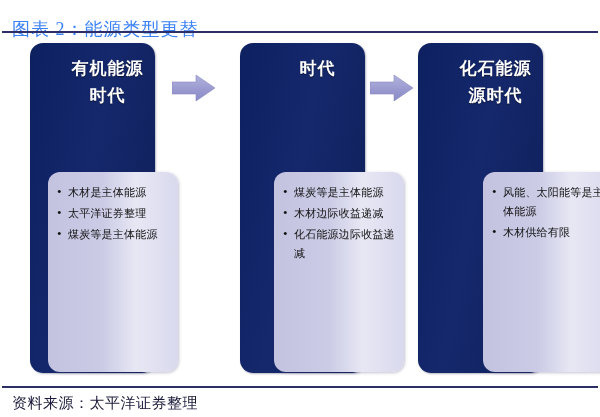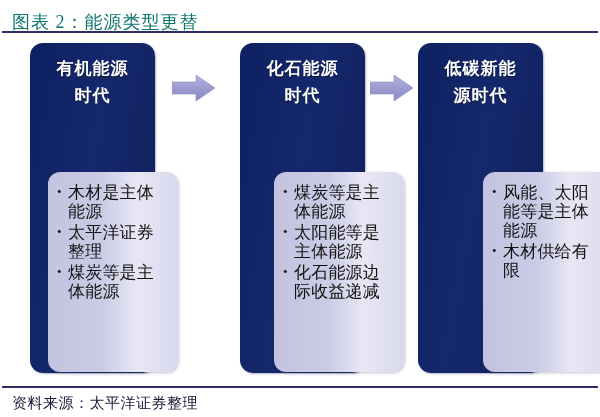--- a/index.html
+++ b/index.html
@@ -22,24 +22,24 @@
   #title-bar {
     position: absolute;
     left: 0;
     top: 0;
     width: 600px;
     height: 32px;
   }
   #chart-title {
     position: absolute;
     left: 12px;
-    top: 10px;
+    top: 17px;
     font-size: 18px;
     line-height: 24px;
-    color: #0f766e;
+    color: #3b82f6;
     letter-spacing: 1px;
     white-space: nowrap;
     font-family: "Liberation Serif", "DejaVu Serif", serif;
   }
   #title-rule {
     position: absolute;
     left: 2px;
     top: 31px;
     width: 596px;
     height: 2px;
@@ -92,20 +92,21 @@
     top: 12px;
     width: 125px;
     text-align: center;
     color: #ffffff;
     font-size: 17px;
     line-height: 27px;
     font-weight: bold;
     letter-spacing: 1px;
     font-family: "Liberation Serif", "DejaVu Serif", serif;
     text-shadow: 0 1px 1px rgba(0,0,0,0.5);
+    padding-left: 15px;
   }
 
   
   .detail-card {
     position: absolute;
     top: 139px;
     width: 130px;
     height: 200px;
     border-radius: 12px;
     background: linear-gradient(90deg, #c3c3e0 0%, #cbcbe6 42%, #e7e7f4 68%, #d9d9ee 100%);
@@ -118,21 +119,21 @@
     right: 7px;
     margin: 0;
     padding: 0;
     list-style: none;
   }
   .bullets li {
     position: relative;
     padding-left: 11px;
     margin-bottom: 2px;
     color: #121212;
-    font-size: 17px;
+    font-size: 11px;
     line-height: 19px;
     letter-spacing: 0.2px;
     font-family: "Liberation Serif", "DejaVu Serif", serif;
   }
   .bullets li::before {
     content: "\2022";
     position: absolute;
     left: 0;
     top: -1px;
     font-size: 13px;
@@ -192,48 +193,47 @@
             <stop offset="55%" stop-color="#9a9ad0"></stop>
             <stop offset="100%" stop-color="#8a8ac6"></stop>
           </linearGradient>
         </defs>
         <polygon points="0,9 24,9 24,2 43,15 24,28 24,21 0,21" fill="url(#agrad1)" stroke="#8686c4" stroke-width="0.6"></polygon>
       </svg>
     </div>
 
     <div class="era-box" id="era-1">
       <div class="era-title">
-        <div>化石能源</div>
         <div>时代</div>
       </div>
     </div>
     <div class="detail-card" id="detail-1">
       <ul class="bullets">
         <li>煤炭等是主体能源</li>
-        <li>太阳能等是主体能源</li>
+        <li>木材边际收益递减</li>
         <li>化石能源边际收益递减</li>
       </ul>
     </div>
 
     <div class="arrow" id="arrow-1">
       <svg width="44" height="30" viewBox="0 0 44 30" aria-hidden="true">
         <defs>
           <linearGradient id="agrad2" x1="0" y1="0" x2="0" y2="1">
             <stop offset="0%" stop-color="#b3b3dd"></stop>
             <stop offset="55%" stop-color="#9a9ad0"></stop>
             <stop offset="100%" stop-color="#8a8ac6"></stop>
           </linearGradient>
         </defs>
         <polygon points="0,9 24,9 24,2 43,15 24,28 24,21 0,21" fill="url(#agrad2)" stroke="#8686c4" stroke-width="0.6"></polygon>
       </svg>
     </div>
 
     <div class="era-box" id="era-2">
       <div class="era-title">
-        <div>低碳新能</div>
+        <div>化石能源</div>
         <div>源时代</div>
       </div>
     </div>
     <div class="detail-card" id="detail-2">
       <ul class="bullets">
         <li>风能、太阳能等是主体能源</li>
         <li>木材供给有限</li>
       </ul>
     </div>
 

